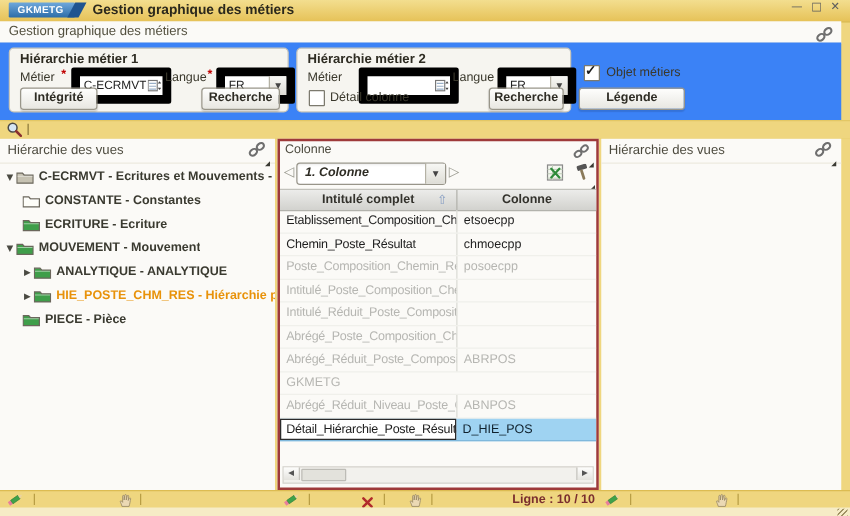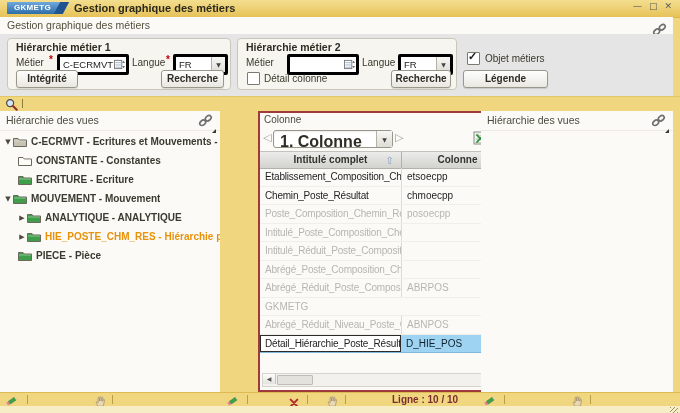--- a/index.html
+++ b/index.html
@@ -20,28 +20,28 @@
     font-family:"DejaVu Sans",sans-serif;}
   .winbtns span{cursor:default;}
 
   
   .menubar{position:absolute;top:17px;left:0;width:673px;height:17px;background:#FBFAF7;
     border-bottom:1px solid #EDEAE0;}
   .menubar .mlabel{position:absolute;left:7px;top:2px;font-size:10.5px;color:#53503f;}
   .link-top{position:absolute;left:652px;top:21px;}
 
   
-  .formarea{position:absolute;top:34px;left:0;width:673px;height:62px;background:#e5e5e5;}
+  .formarea{position:absolute;top:34px;left:0;width:673px;height:62px;background:#3b82f6;}
   .group{position:absolute;top:4px;height:50px;background:#F6F5F0;border:1px solid #C9C6BA;border-radius:4px;}
   .g1{left:7px;width:222px;}
   .g2{left:237px;width:218px;}
   .gtitle{position:absolute;left:8px;top:2px;font-size:10.5px;font-weight:bold;color:#2e2c22;}
   .flabel{position:absolute;font-size:10px;color:#3a382c;top:18px;}
   .req{position:absolute;top:15px;font-size:10px;color:#C00000;font-weight:bold;}
-  .field{position:absolute;top:15px;height:15px;background:#fff;border:3px solid #000000;border-radius:2px;
+  .field{position:absolute;top:15px;height:15px;background:#fff;border:7px solid #000000;border-radius:2px;
     font-size:9.5px;color:#222;display:flex;align-items:center;}
   .field .fval{flex:1;padding-left:3px;overflow:hidden;white-space:nowrap;}
   .field .ddbtn{width:13px;height:100%;border-left:1px solid #B5B2A5;
     background:linear-gradient(#F7F7F4,#DEDDD6);display:flex;align-items:center;justify-content:center;
     font-size:6px;color:#444;font-family:"DejaVu Sans",sans-serif;}
   .field .lk{width:13px;display:flex;align-items:center;justify-content:center;}
   .btn{position:absolute;height:16px;background:linear-gradient(#FEFEFD,#E8E7E1);
     border:1px solid #99968a;border-radius:3px;box-shadow:0 1px 1px rgba(0,0,0,.12);
     font-size:10px;font-weight:bold;color:#2e2c24;text-align:center;line-height:15px;cursor:default;}
   .cb{position:absolute;width:11px;height:11px;background:#fff;border:1px solid#7c7a6e;border-radius:1px;}
@@ -77,30 +77,30 @@
   .tree-item.ind0{padding-left:3px;}
   .tree-item.ind1{padding-left:18px;}
   .tree-item.ind2{padding-left:17px;}
   .tree-item.hl .tlabel{color:#E8920A;}
   .f-gray{color:#C6C2B2;}
   .f-white{color:#FDFDF8;}
   .f-green{color:#3F9E4A;}
 
   
   .pmid{position:absolute;left:222px;top:0;bottom:0;width:253px;background:#FBFAF7;
-    border:2px solid #9E3A3A;margin-left:36px;}
+    border:2px solid #9E3A3A;}
   .mhead{position:absolute;left:0;right:0;top:0;height:15px;}
   .mhead .ptitle{position:absolute;left:4px;top:1px;font-size:10px;color:#4c4a3e;}
   .mhead .plink{position:absolute;right:5px;top:1px;}
   .mnav{position:absolute;left:0;right:0;top:15px;height:22px;}
   .chev{position:absolute;top:3px;font-size:11px;color:#9a9a90;font-family:"DejaVu Sans",sans-serif;}
   .selcombo{position:absolute;left:13px;top:2px;width:118px;height:16px;background:#fff;
     border:1px solid #98958a;border-radius:3px;display:flex;box-shadow:inset 0 1px 2px rgba(0,0,0,.08);}
-  .selcombo .scval{flex:1;font-size:16px;font-weight:bold;color:#2e2c24;padding:2px 0 0 6px;
-    white-space:nowrap;overflow:hidden;}
+  .selcombo .scval{flex:1;font-size:10px;font-weight:bold;color:#2e2c24;padding:2px 0 0 6px;
+    white-space:nowrap;overflow:hidden;font-style:italic;}
   .selcombo .ddbtn{width:15px;border-left:1px solid #B5B2A5;
     background:linear-gradient(#F7F7F4,#DEDDD6);display:flex;align-items:center;justify-content:center;
     font-size:6px;color:#444;font-family:"DejaVu Sans",sans-serif;}
   .mtools{position:absolute;right:4px;top:3px;display:flex;gap:8px;}
 
   .thead{position:absolute;left:0;right:0;top:38px;height:16px;display:flex;
     background:linear-gradient(#ECECEA,#D2D2CE);border-top:1px solid #C2C2BC;border-bottom:1px solid #B2B2AC;}
   .thc{position:relative;font-size:10px;font-weight:bold;color:#33322c;text-align:center;line-height:15px;}
   .thc1{width:141px;border-right:1px solid #B2B2AC;}
   .thc2{flex:1;}
@@ -126,21 +126,21 @@
   .hs-left{left:0;border-right-width:1px;}
   .hs-right{right:0;border-left-width:1px;}
   .hs-thumb{position:absolute;left:14px;top:1px;width:34px;height:8px;background:#E3E2DC;
     border:1px solid #BDBCB6;border-radius:1px;}
 
   
   .statusbar{position:absolute;left:0;right:0;top:392px;height:13px;background:#EFD67F;
     border-top:1px solid #DCBC52;}
   .st-sep{position:absolute;top:2px;width:1px;height:9px;background:#B99E45;}
   .st-icon{position:absolute;top:0px;}
-  .ligne{position:absolute;left:392px;top:1px;width:84px;
+  .ligne{position:absolute;left:392px;top:1px;width:84px;text-align:right;
     font-size:10px;font-weight:bold;color:#7A2E2E;}
 
   .bottomstrip{position:absolute;left:0;right:0;top:406px;height:7px;background:#F6ECC6;}
   .grip{position:absolute;right:2px;top:1px;width:8px;height:6px;
     background:repeating-linear-gradient(135deg,#A09264 0 1px,transparent 1px 3px);}
 </style>
 </head>
 <body>
 
 <svg width="0" height="0" style="position:absolute">

